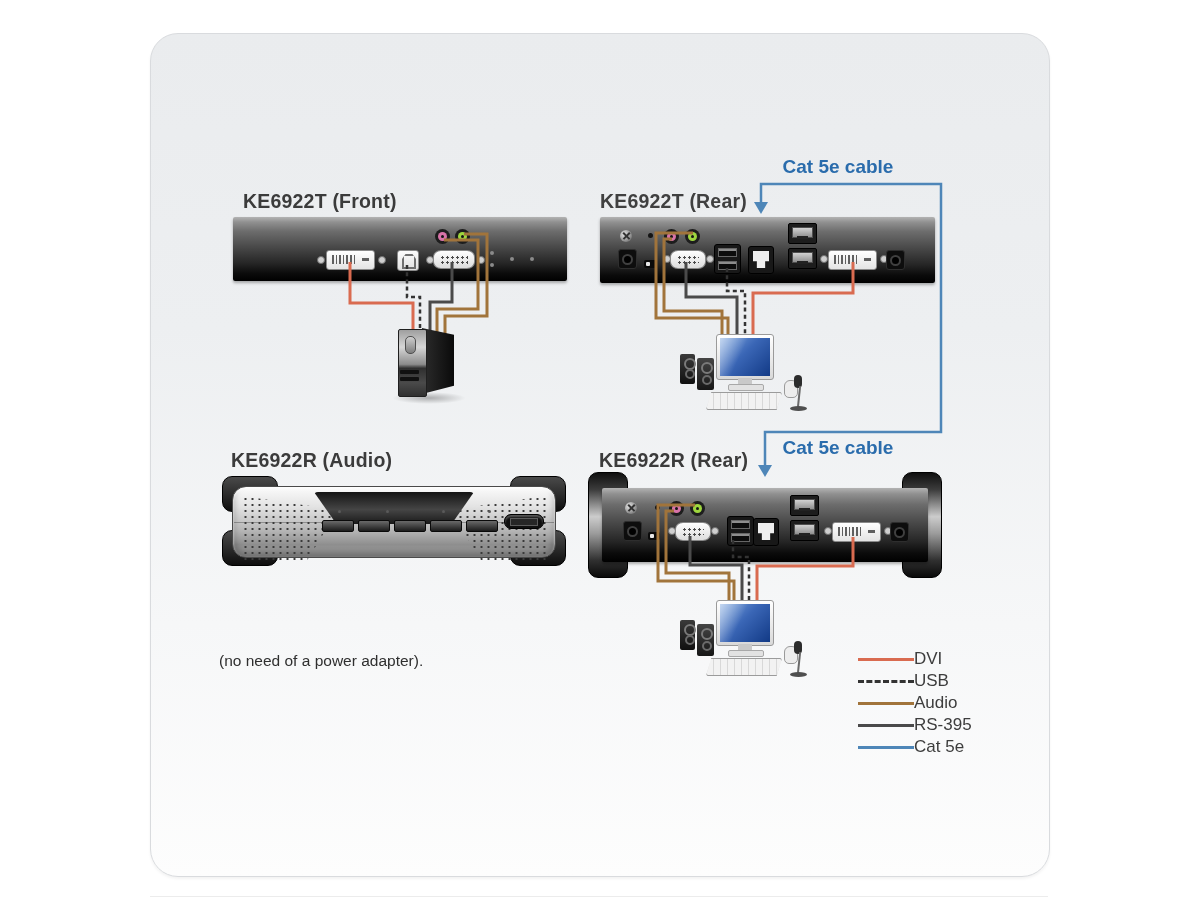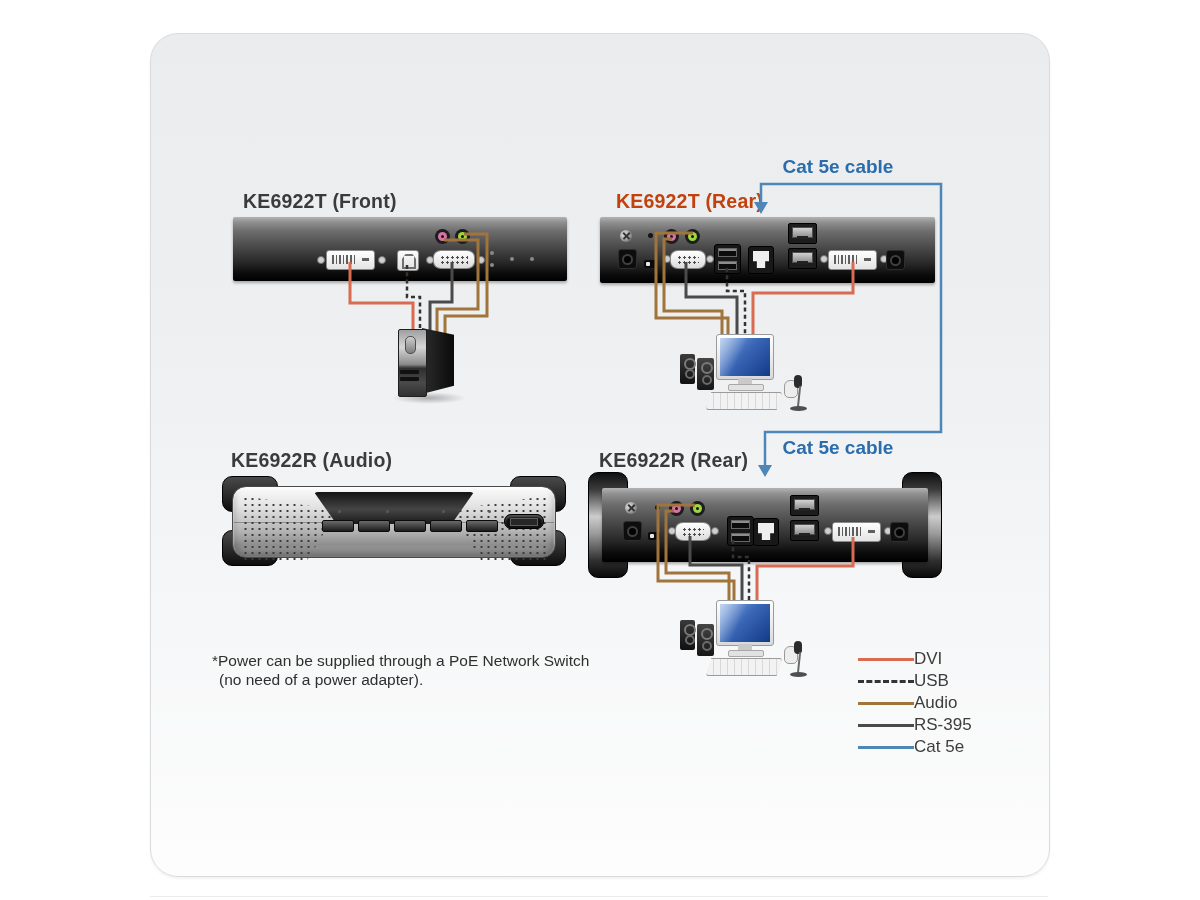--- a/index.html
+++ b/index.html
@@ -149,21 +149,21 @@
 </style>
 </head>
 <body>
 
 <div id="stage">
 
   <div class="panel"></div>
   <div class="under-line"></div>
 
   <div class="title" style="left: 243px; top: 190px; color: rgb(59, 59, 59);">KE6922T (Front)</div>
-  <div class="title" style="left: 600px; top: 190px; color: #c2410c; margin-left: 16px;">KE6922T (Rear)</div>
+  <div class="title" style="left: 600px; top: 190px; color: #404040;">KE6922T (Rear)</div>
   <div class="title" style="left: 231px; top: 449px; color: rgb(59, 59, 59);">KE6922R (Audio)</div>
   <div class="title" style="left: 599px; top: 449px; color: rgb(59, 59, 59);">KE6922R (Rear)</div>
 
   <div class="cat5e-label" style="left: 768px; top: 156px; z-index: 6; color: rgb(42, 108, 172);">Cat 5e cable</div>
   <div class="cat5e-label" style="left: 768px; top: 437px; z-index: 6; color: rgb(42, 108, 172);">Cat 5e cable</div>
 
   <div class="unit-bar" style="left:233px;top:217px;width:334px;height:64px;">
     <div class="screw-sm" style="left:84px;top:39px;"></div>
     <div class="port-dvi" style="left:93px;top:33px;width:47px;"></div>
     <div class="screw-sm" style="left:145px;top:39px;"></div>
@@ -300,21 +300,20 @@
     <div class="base"></div>
     <div class="kbd"></div>
     <div class="mouse"></div>
     <div class="mic-head"></div>
     <div class="mic-stem"></div>
     <div class="mic-base"></div>
   </div>
 
 
   <div class="footnote">
-    <div class="l1">*Power can be supplied through a PoE Network Switch</div>
     <div class="l2">(no need of a power adapter).</div>
   </div>
 
   <div class="legend">
     <div class="lg-row">
       <span class="lg-line" style="background: rgb(217, 107, 80);"></span>
       <span class="lg-label">DVI</span>
     </div>
     <div class="lg-row">
       <span class="lg-line" style="height: 0px; border-top: 3px dashed rgb(51, 51, 51);"></span>

